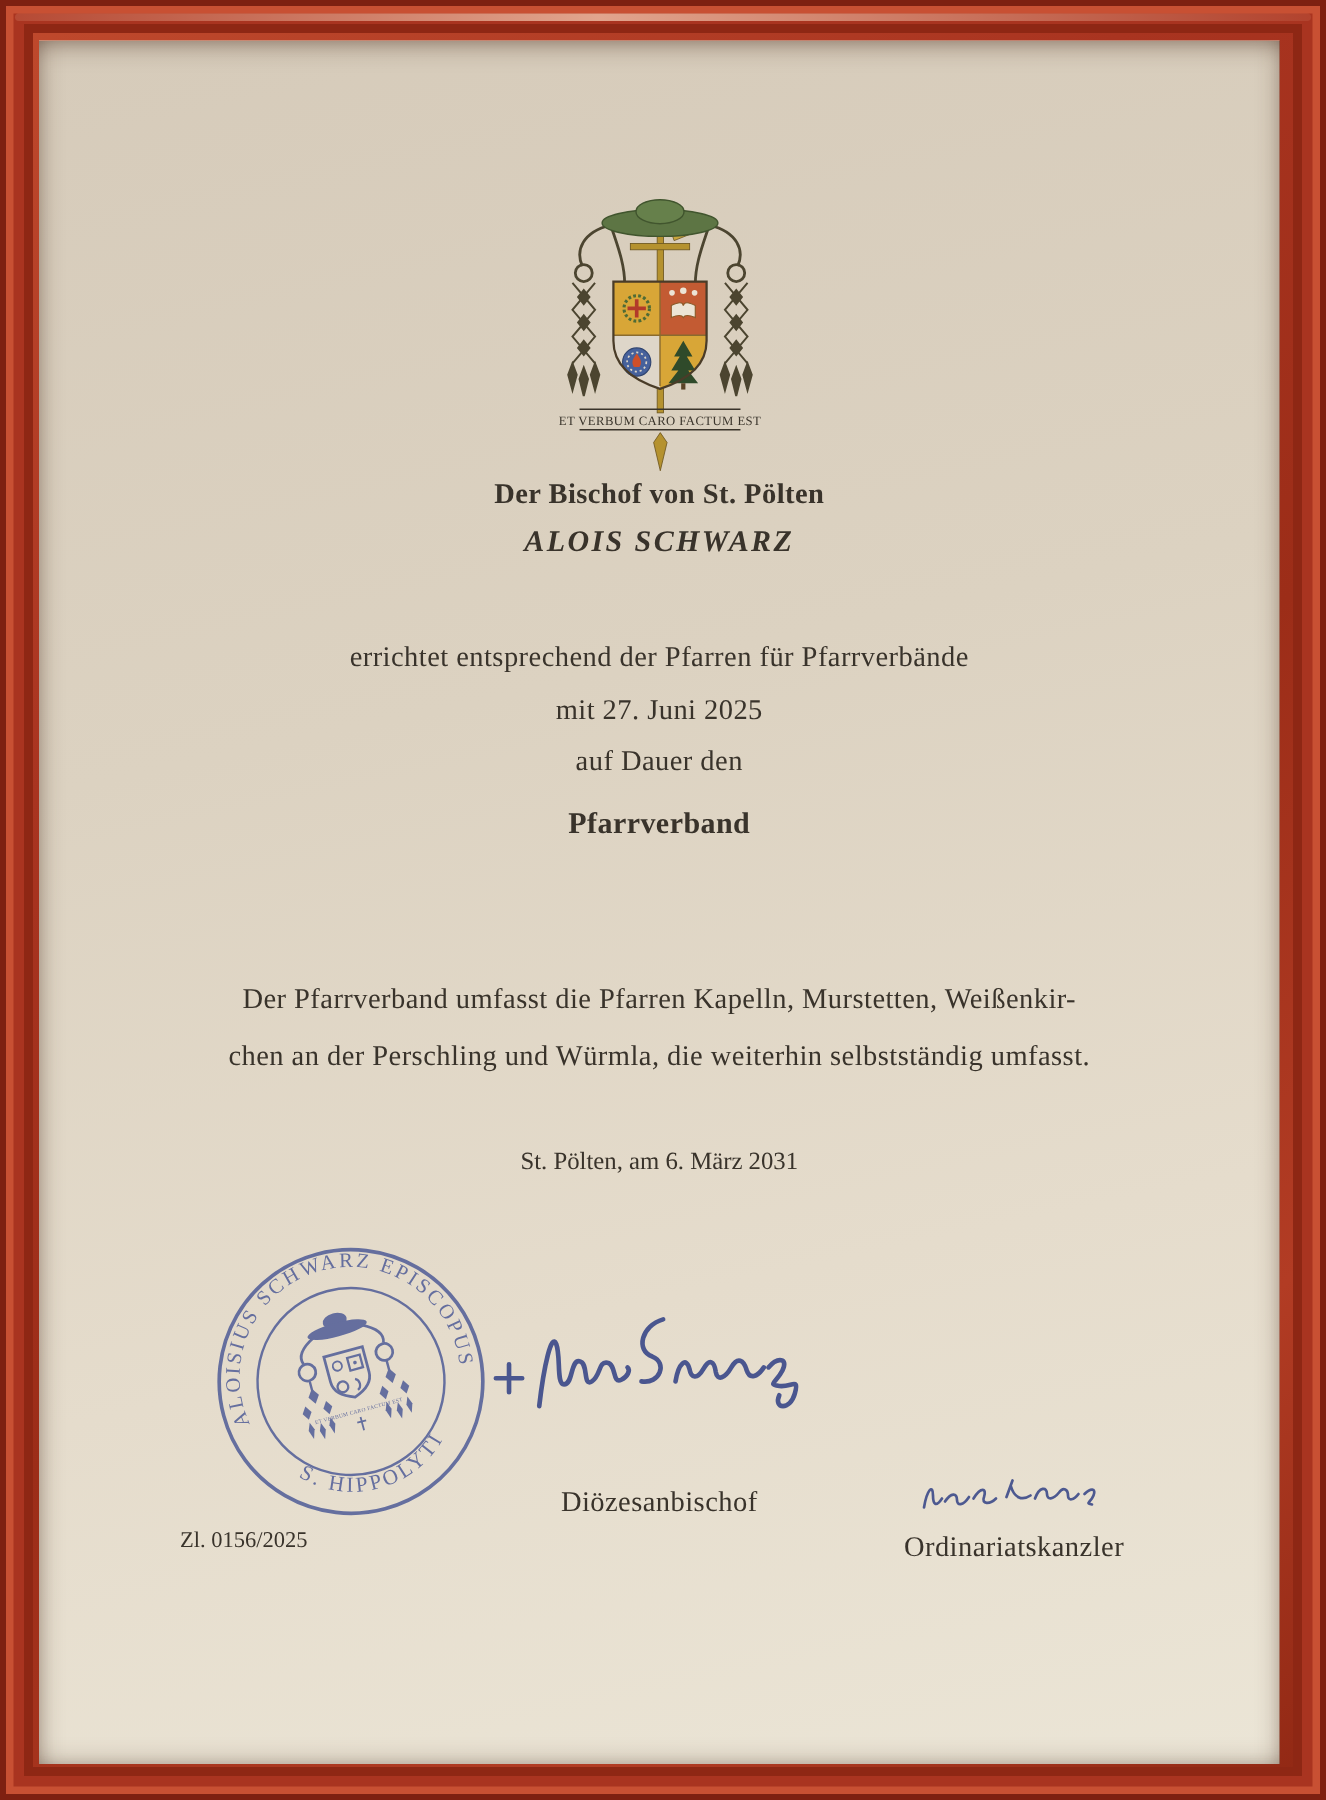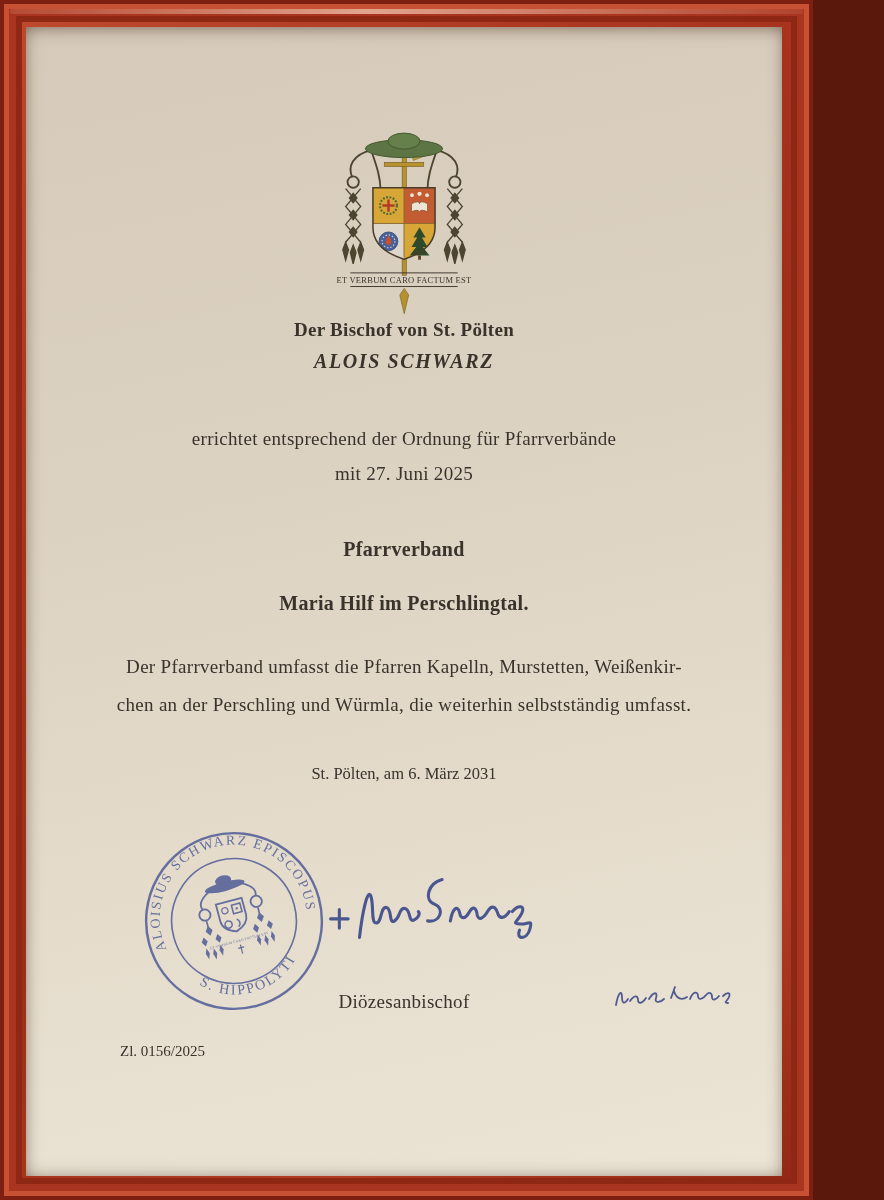--- a/index.html
+++ b/index.html
@@ -1,16 +1,16 @@
 <!DOCTYPE html>
 <html><head>
 <meta charset="utf-8">
 <style>
   html,body{margin:0;padding:0;background:#5a180c;}
-  .stage{position:relative;width:813px;height:1200px;overflow:hidden;
+  .stage{position:relative;width:884px;height:1200px;overflow:hidden;
          font-family:"Liberation Serif","DejaVu Serif",serif;}
   
   .frame{position:absolute;inset:0;
          background:linear-gradient(145deg,#c04a2d 0%,#a93420 30%,#9c2d18 55%,#b23c24 80%,#8f2713 100%);
          box-shadow:inset 0 0 0 4px #7e2011,
                     inset 0 0 0 9px #c85033,
                     inset 0 0 0 16px #a93420,
                     inset 0 0 0 22px #8e2714;}
   .frame-gloss{position:absolute;left:10px;right:10px;top:9px;height:5px;
          background:linear-gradient(90deg,rgba(255,200,170,.15),rgba(255,225,200,.65) 45%,rgba(255,200,170,.1));
@@ -27,21 +27,21 @@
   .b{font-weight:bold;}
   .fs19{font-size:19px;text-align:center;} .fs20{font-size:20px;} .fs165{font-size:16.5px;} .fs15{font-size:15px;}
   .sp{letter-spacing:.3px;}
   .caps-sp{letter-spacing:1.6px;font-style:italic;}
   .crest{position:absolute;left:50%;transform:translateX(-50%);top:104px;}
   .stamp{position:absolute;left:112px;top:800px;opacity:.85;}
   .sig-bishop{position:absolute;left:294px;top:834px;}
   .sig-chancellor{position:absolute;left:584px;top:955px;}
   .dioezesan{top:920px;margin-top:44px;}
   .ordkanzler{position:absolute;left:540px;top:994px;width:220px;text-align:center;white-space:nowrap;}
-  .refno{position:absolute;left:94px;top:992px;white-space:nowrap;margin-top:24px;}
+  .refno{position:absolute;left:94px;top:992px;white-space:nowrap;}
 </style>
 </head>
 <body>
 
 <div class="stage">
   <div class="frame">
     <div class="frame-gloss"></div>
   </div>
 
   <div class="paper">
@@ -111,25 +111,25 @@
       <line x1="28" y1="150.5" x2="142" y2="150.5" stroke="#3a342b" stroke-width="1"></line>
       <text x="85" y="161.5" text-anchor="middle" font-size="9" letter-spacing=".3" fill="#3a342b">ET VERBUM CARO FACTUM EST</text>
       <line x1="28" y1="165" x2="142" y2="165" stroke="#3a342b" stroke-width="1"></line>
 
       <polygon points="85.2,167 80.5,174 85.2,194 90,174" fill="#b5922f" stroke="#6e5720" stroke-width=".6"></polygon>
     </svg>
 
     <div class="cline b fs19 sp" style="top:292px">Der Bischof von St. Pölten</div>
     <div class="cline b fs20 caps-sp" style="top:323px">ALOIS SCHWARZ</div>
 
-    <div class="cline fs19 sp" style="top:401px">errichtet entsprechend der Ordnung für Pfarrverbände</div>
+    <div class="cline fs19 sp" style="top:401px">errichtet entsprechend der Pfarren für Pfarrverbände</div>
     <div class="cline fs19 sp" style="top:436px">mit 27. Juni 2025</div>
+    <div class="cline fs19 sp" style="top:470px">auf Dauer den</div>
 
     <div class="cline b fs20 sp" style="top:511px">Pfarrverband</div>
-    <div class="cline b fs20 sp" style="top:565px">Maria Hilf im Perschlingtal.</div>
 
     <div class="cline fs19 sp" style="top:629px">Der Pfarrverband umfasst die Pfarren Kapelln, Murstetten, Weißenkir-</div>
     <div class="cline fs19 sp" style="top:667px">chen an der Perschling und Würmla, die weiterhin selbstständig umfasst.</div>
 
     <div class="cline fs165" style="top:737px">St. Pölten, am 6. März 2031</div>
 
     <svg class="stamp" width="192" height="188" viewBox="0 0 184 184">
       <g transform="rotate(-15 92 92)" stroke="#4f5c97" fill="none">
         <circle cx="92" cy="92" r="86" stroke-width="2.4"></circle>
         <circle cx="92" cy="92" r="61" stroke-width="1.6"></circle>
@@ -191,17 +191,18 @@
       <g fill="none" stroke="#3d4b8a" stroke-width="1.8" stroke-linecap="round" opacity=".9">
         <path d="M5,23 C7,11 11,7 11,15 C11,21 13,23 17,17"></path>
         <path d="M19,19 C23,13 27,13 27,18 C27,22 31,22 35,16"></path>
         <path d="M38,17 C43,9 47,10 45,16 C43,21 49,21 53,17"></path>
         <path d="M60,16 L64,5 M63,9 C65,16 70,19 76,15"></path>
         <path d="M79,17 C82,9 87,9 87,14 C87,18 91,18 95,13 C98,9 101,11 101,15 C101,19 105,18 108,14"></path>
         <path d="M112,14 C116,10 120,10 118,15 C116,20 112,20 117,21"></path>
       </g>
     </svg>
 
+    <div class="ordkanzler fs19 sp">Ordinariatskanzler</div>
 
     <div class="refno fs15">Zl. 0156/2025</div>
 
   </div>
 </div>
 
 </body></html>

